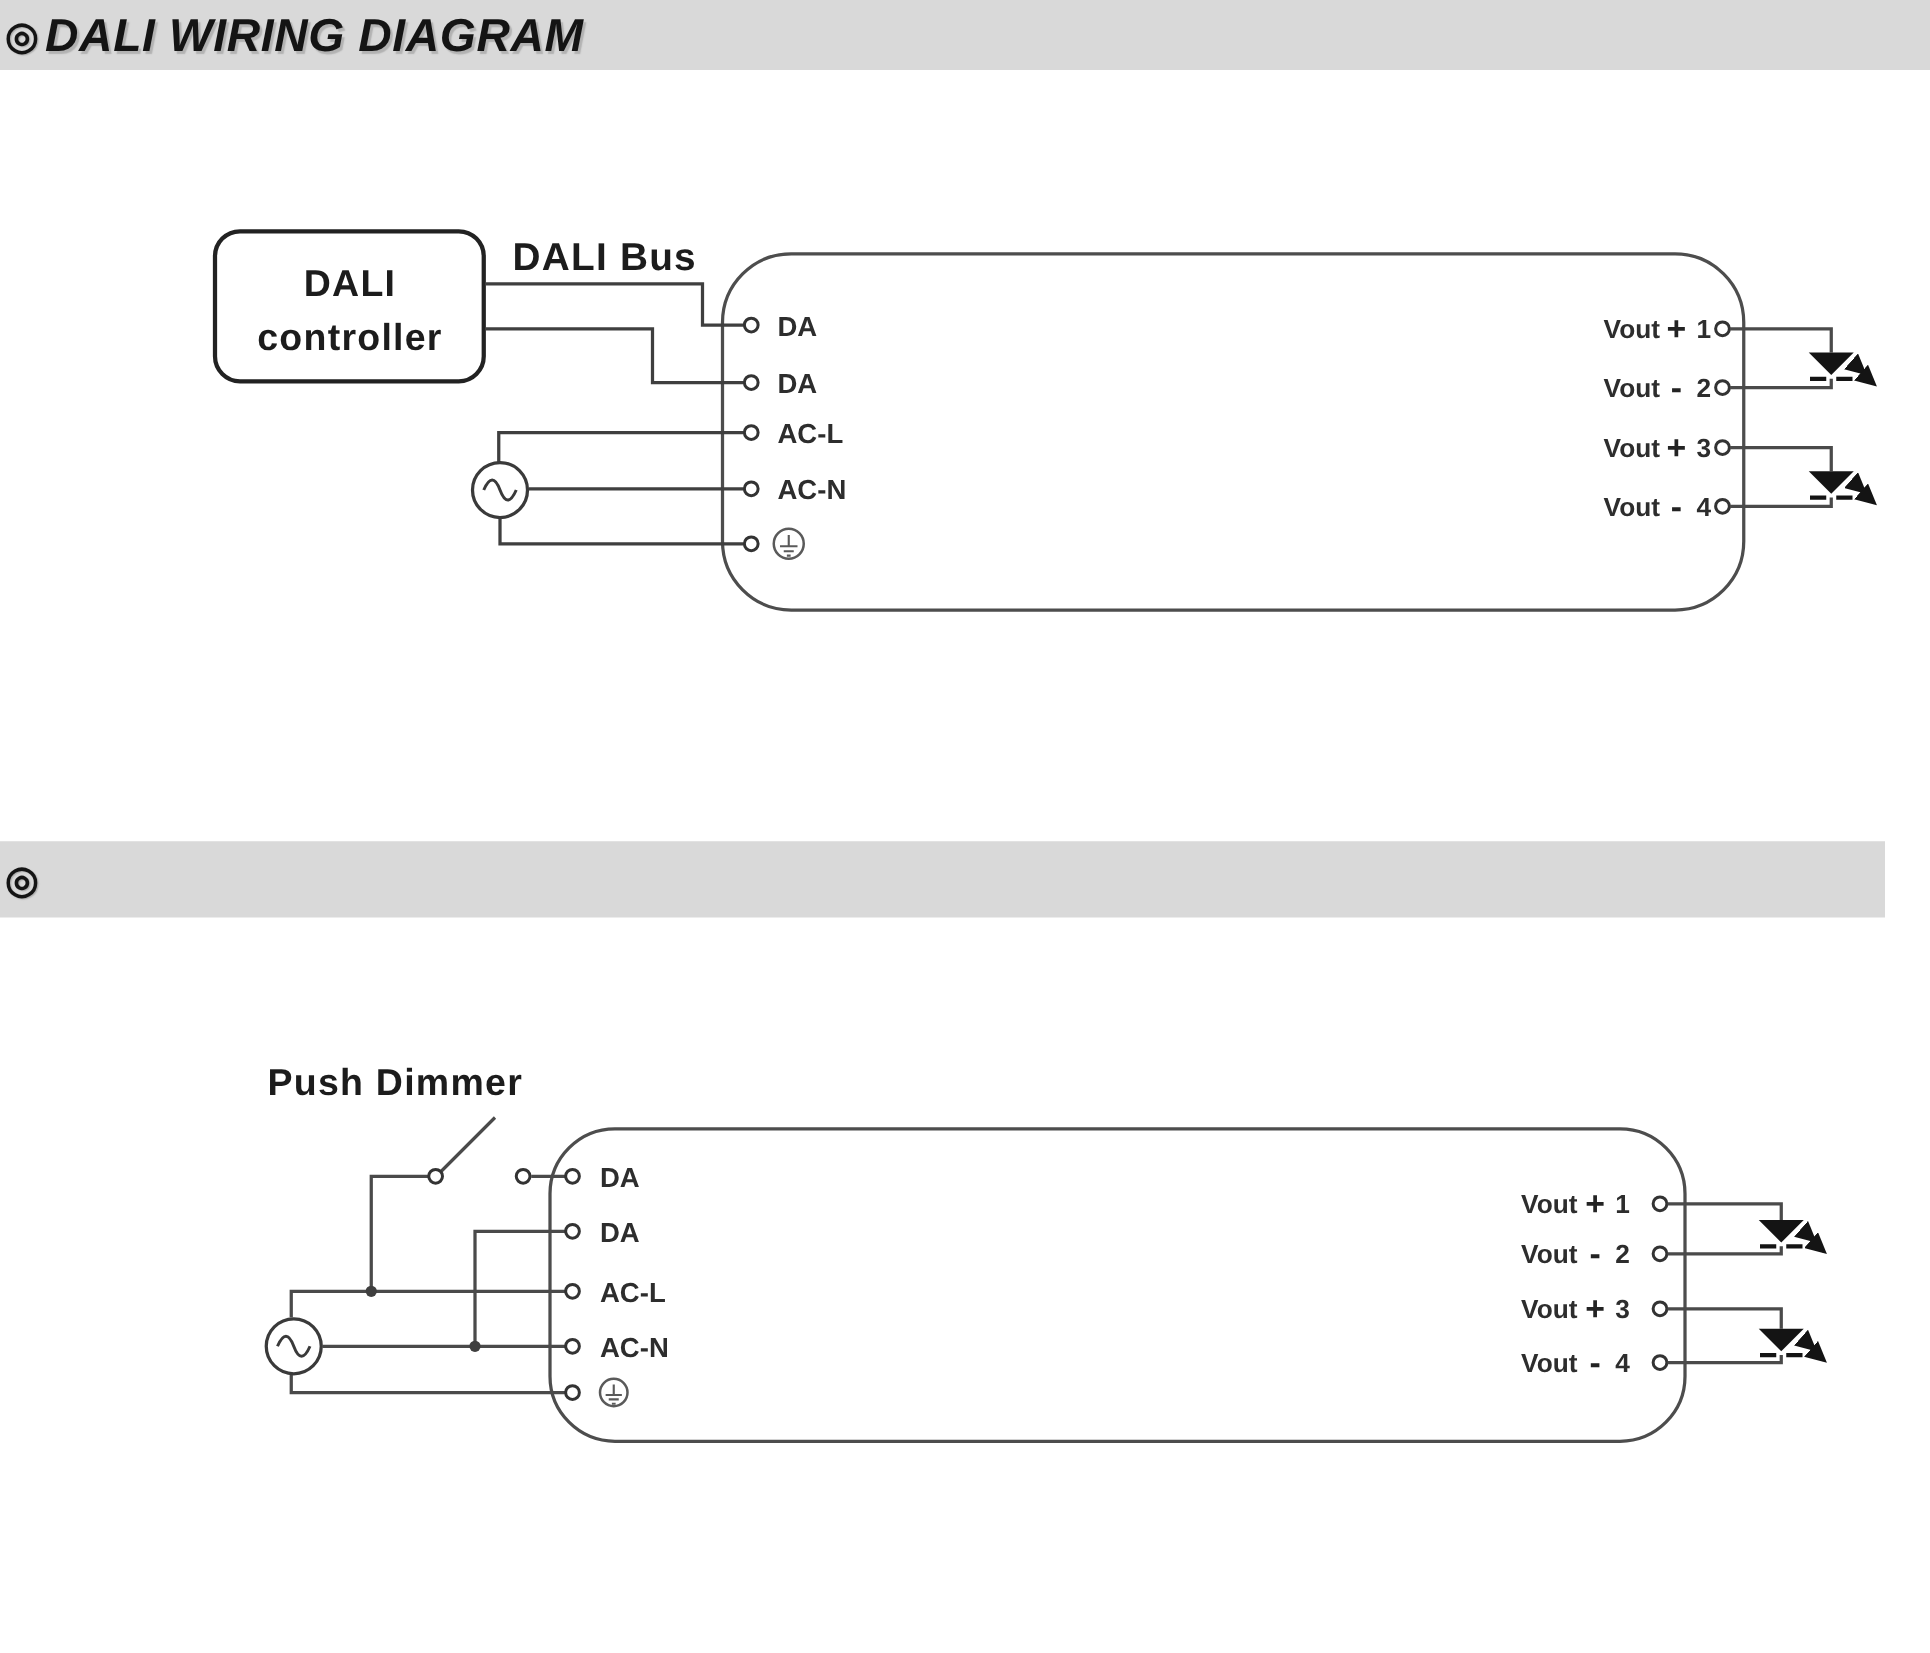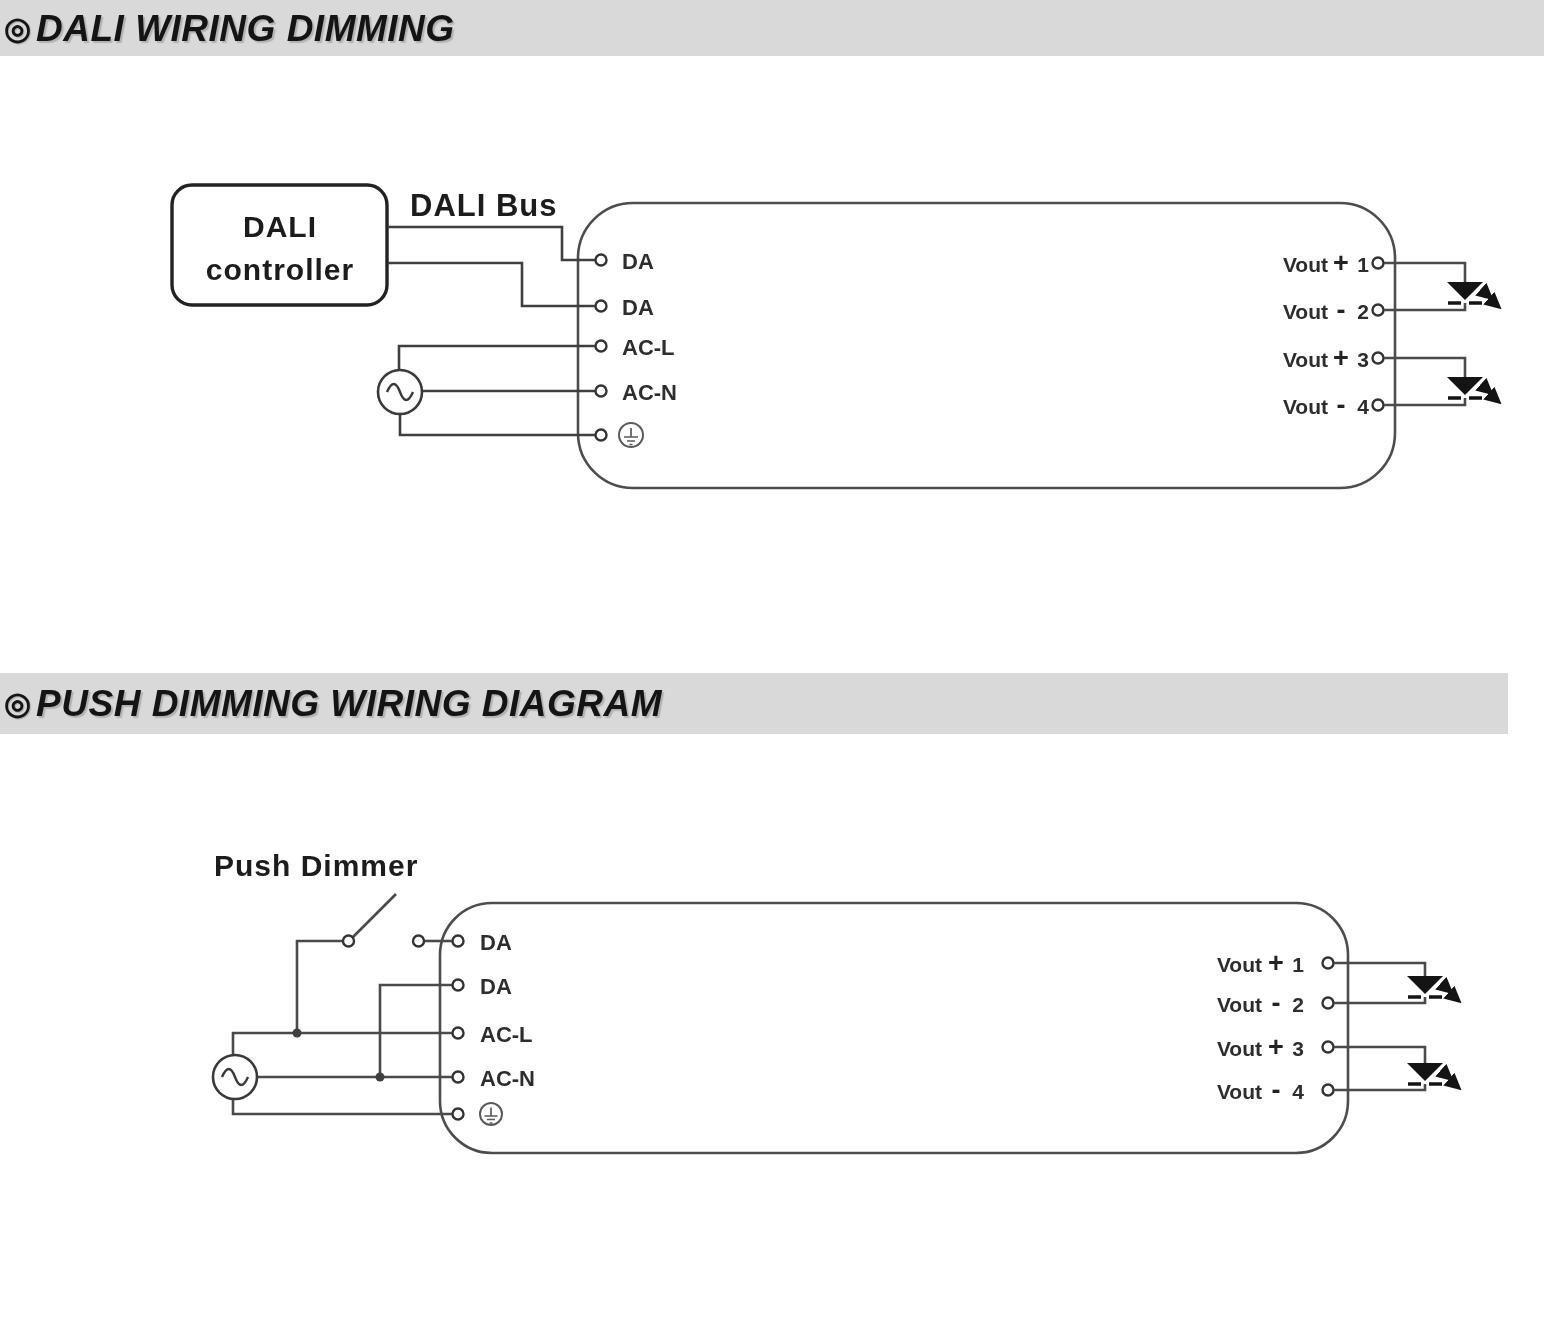--- a/index.html
+++ b/index.html
@@ -41,21 +41,21 @@
   .gndbar{fill:none;stroke:#5a5a5a;stroke-width:1.7;}
   .ledtri{fill:#141414;stroke:none;}
   .ledbar{fill:none;stroke:#141414;stroke-width:3.4;stroke-dasharray:13 8;}
   .ray{fill:none;stroke:#141414;stroke-width:2.6;}
 </style>
 </head>
 <body>
 
 <div class="band band1">
   <span class="bullet">◎</span>
-  <h1 class="band-title">DALI WIRING DIMMING</h1>
+  <h1 class="band-title">DALI WIRING DIAGRAM</h1>
 </div>
 
 <svg id="svg1" class="diagram" width="1544" height="616" viewBox="0 56 1544 616">
   <defs>
     <marker id="arr1" viewBox="0 0 10 10" refX="8" refY="5" markerWidth="6.5" markerHeight="6.5" orient="auto">
       <path d="M0,0 L10,5 L0,10 z" fill="#141414"></path>
     </marker>
   </defs>
 
   <rect class="boxline" x="578" y="203" width="817" height="285" rx="55"></rect>
@@ -136,21 +136,20 @@
     <path class="wire2" d="M1465,398 V405 H1384"></path>
     <polygon class="ledtri" points="1447,377 1483,377 1465,395"></polygon>
     <path class="ledbar" d="M1448,398 H1482"></path>
     <path class="ray" d="M1483,386 L1491,393" marker-end="url(#arr1)"></path>
     <path class="ray" d="M1491,395 L1499,402" marker-end="url(#arr1)"></path>
   </g>
 </svg>
 
 <div class="band band2">
   <span class="bullet">◎</span>
-  <h1 class="band-title">PUSH DIMMING WIRING DIAGRAM</h1>
 </div>
 
 <svg id="svg2" class="diagram" width="1544" height="588" viewBox="0 734 1544 588">
   <defs>
     <marker id="arr2" viewBox="0 0 10 10" refX="8" refY="5" markerWidth="6.5" markerHeight="6.5" orient="auto">
       <path d="M0,0 L10,5 L0,10 z" fill="#141414"></path>
     </marker>
   </defs>
 
   <rect class="boxline" x="440" y="903" width="908" height="250" rx="52"></rect>

